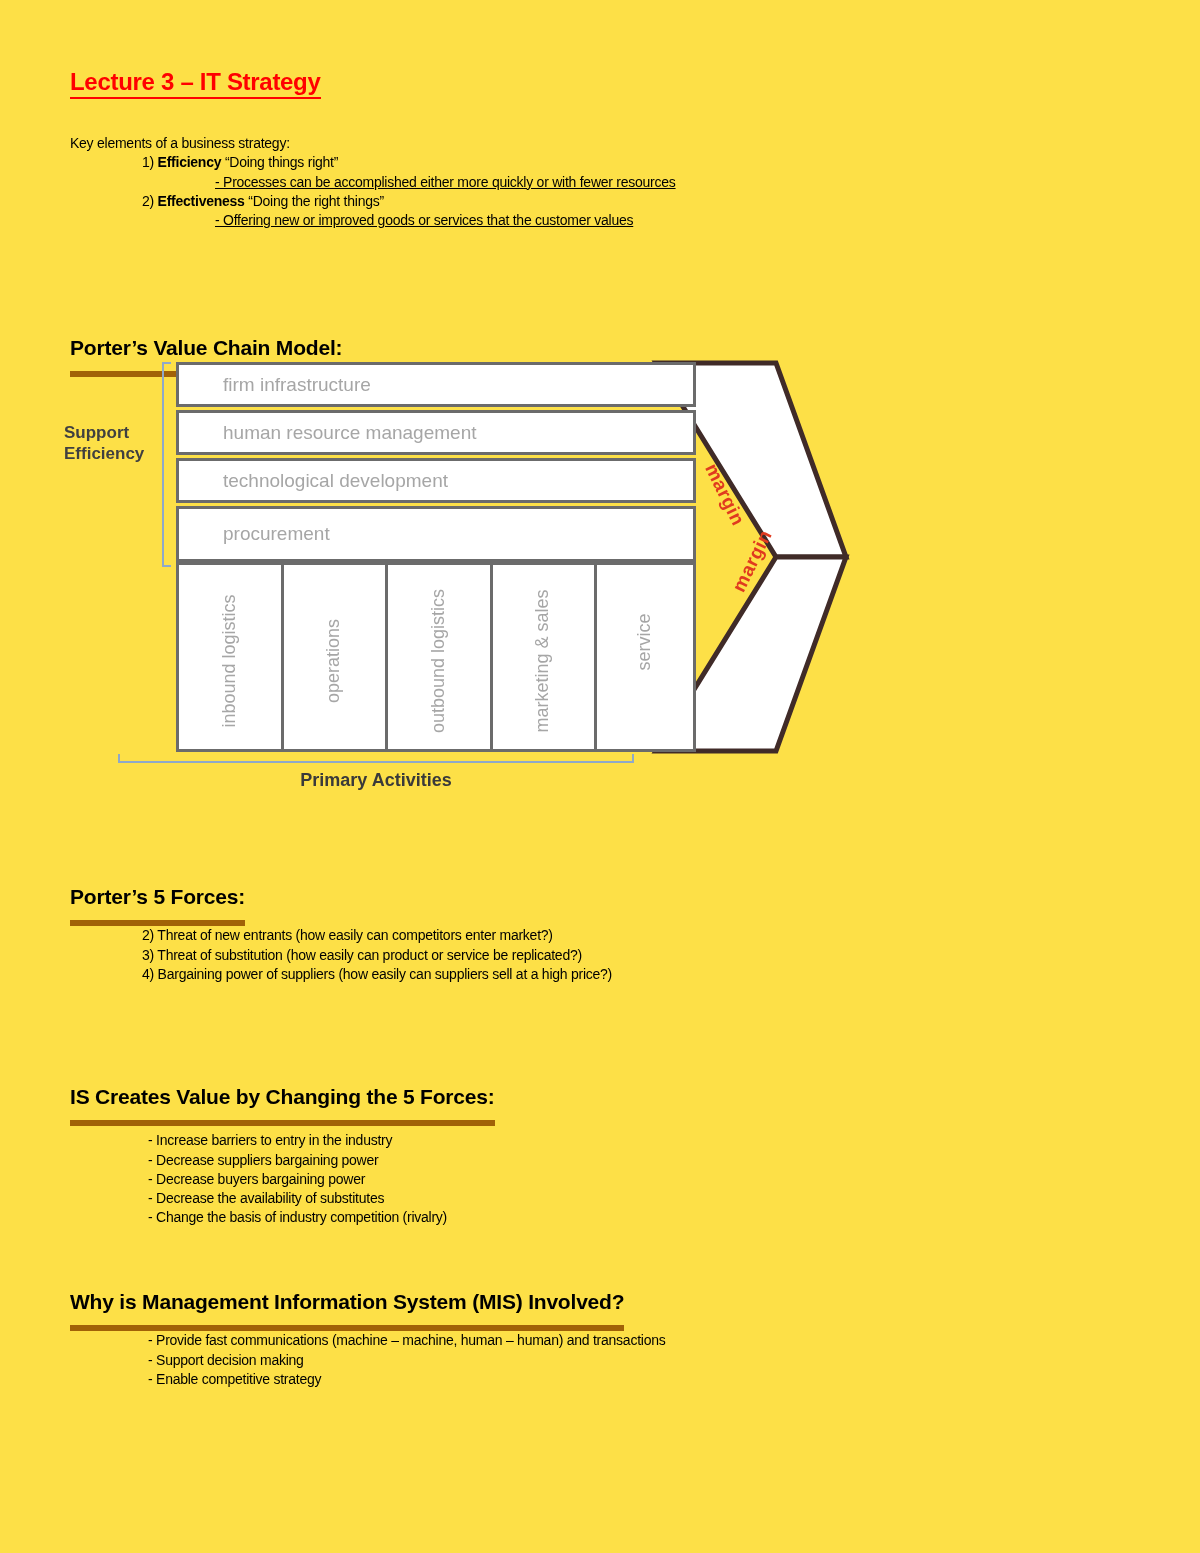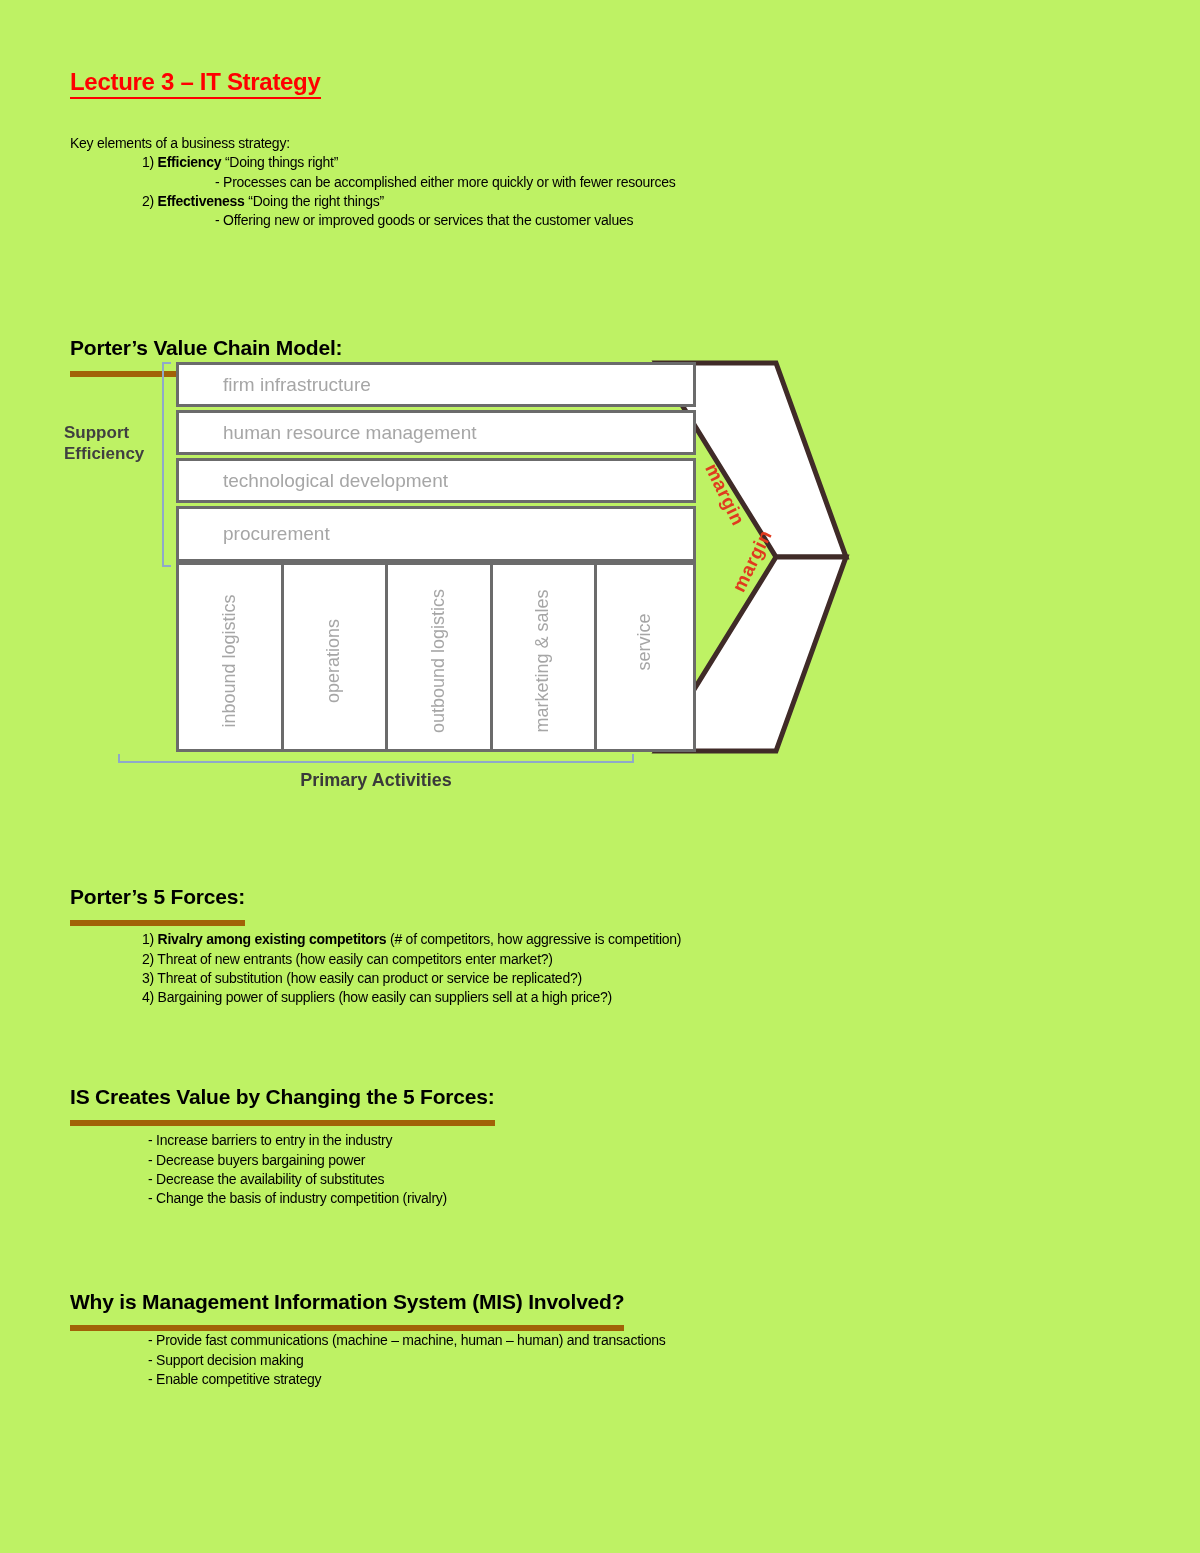--- a/index.html
+++ b/index.html
@@ -8,21 +8,21 @@
     background: #ffffff;
   }
   body {
     font-family: "Liberation Sans", sans-serif;
     color: #000000;
   }
   .page {
     position: relative;
     width: 1200px;
     height: 1553px;
-    background: #bef264;
+    background: #fde047;
     overflow: hidden;
   }
 
   
   .doc-title {
     position: absolute;
     left: 70px;
     top: 68px;
     font-size: 24px;
     font-weight: bold;
@@ -45,21 +45,21 @@
   }
   .body-line {
     font-size: 14px;
     color: #000000;
     line-height: 1.38;
     letter-spacing: -0.25px;
     white-space: nowrap;
   }
   .body-line b { font-weight: bold; }
   .indent-1 { padding-left: 72px; }
-  .indent-2 { padding-left: 145px; }
+  .indent-2 { padding-left: 145px; text-decoration: underline; }
   .indent-b { padding-left: 78px; }
 
   .block { position: absolute; left: 70px; }
 
   
   .vc-wrap {
     position: absolute;
     left: 58px;
     top: 352px;
     width: 820px;
@@ -281,41 +281,38 @@
       </div>
     </div>
 
     <div class="vc-bracket-primary"></div>
     <div class="vc-primary-label">Primary Activities</div>
   </div>
 
   <div class="block" style="top:853px;">
     <div><span class="section-heading">Porter’s 5 Forces:</span></div>
 
-    <div class="body-line indent-1" style="margin-top:4px;">
-      <span>1)</span>
-      <b>Rivalry among existing competitors</b><span> (# of competitors, how aggressive is competition)</span>
-    </div>
     <div class="body-line indent-1">
       <span>2)</span>
       <span>Threat of new entrants (how easily can competitors enter market?)</span>
     </div>
     <div class="body-line indent-1">
       <span>3)</span>
       <span>Threat of substitution (how easily can product or service be replicated?)</span>
     </div>
     <div class="body-line indent-1">
       <span>4)</span>
       <span>Bargaining power of suppliers (how easily can suppliers sell at a high price?)</span>
     </div>
   </div>
 
   <div class="block" style="top:1053px;">
     <div><span class="section-heading">IS Creates Value by Changing the 5 Forces:</span></div>
     <div class="body-line indent-b" style="margin-top:5px;">- Increase barriers to entry in the industry</div>
+    <div class="body-line indent-b">- Decrease suppliers bargaining power</div>
     <div class="body-line indent-b">- Decrease buyers bargaining power</div>
     <div class="body-line indent-b">- Decrease the availability of substitutes</div>
     <div class="body-line indent-b">- Change the basis of industry competition (rivalry)</div>
   </div>
 
   <div class="block" style="top:1258px;">
     <div><span class="section-heading">Why is Management Information System (MIS) Involved?</span></div>
     <div class="body-line indent-b">- Provide fast communications (machine – machine, human – human) and transactions</div>
     <div class="body-line indent-b">- Support decision making</div>
     <div class="body-line indent-b">- Enable competitive strategy</div>

